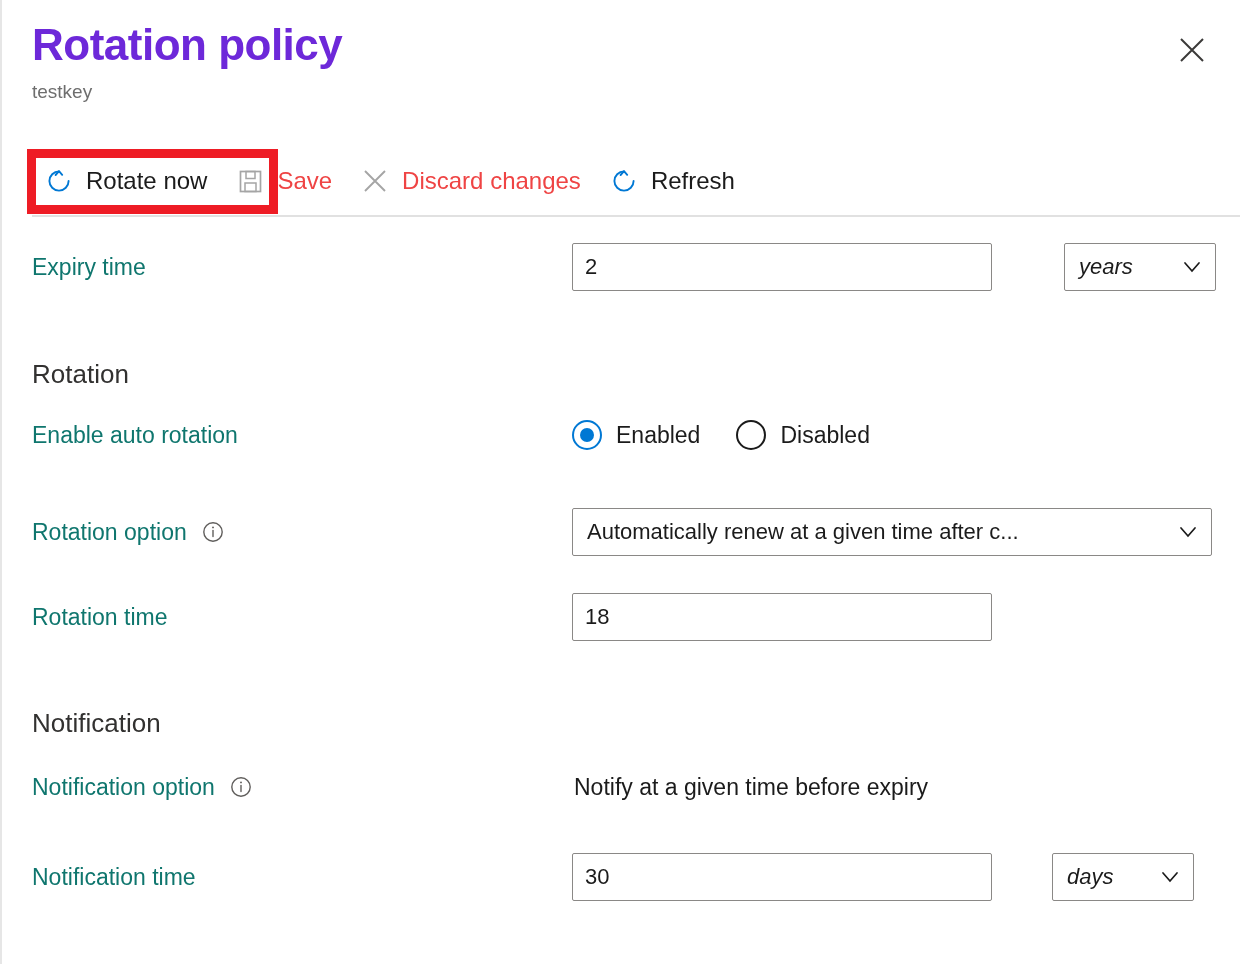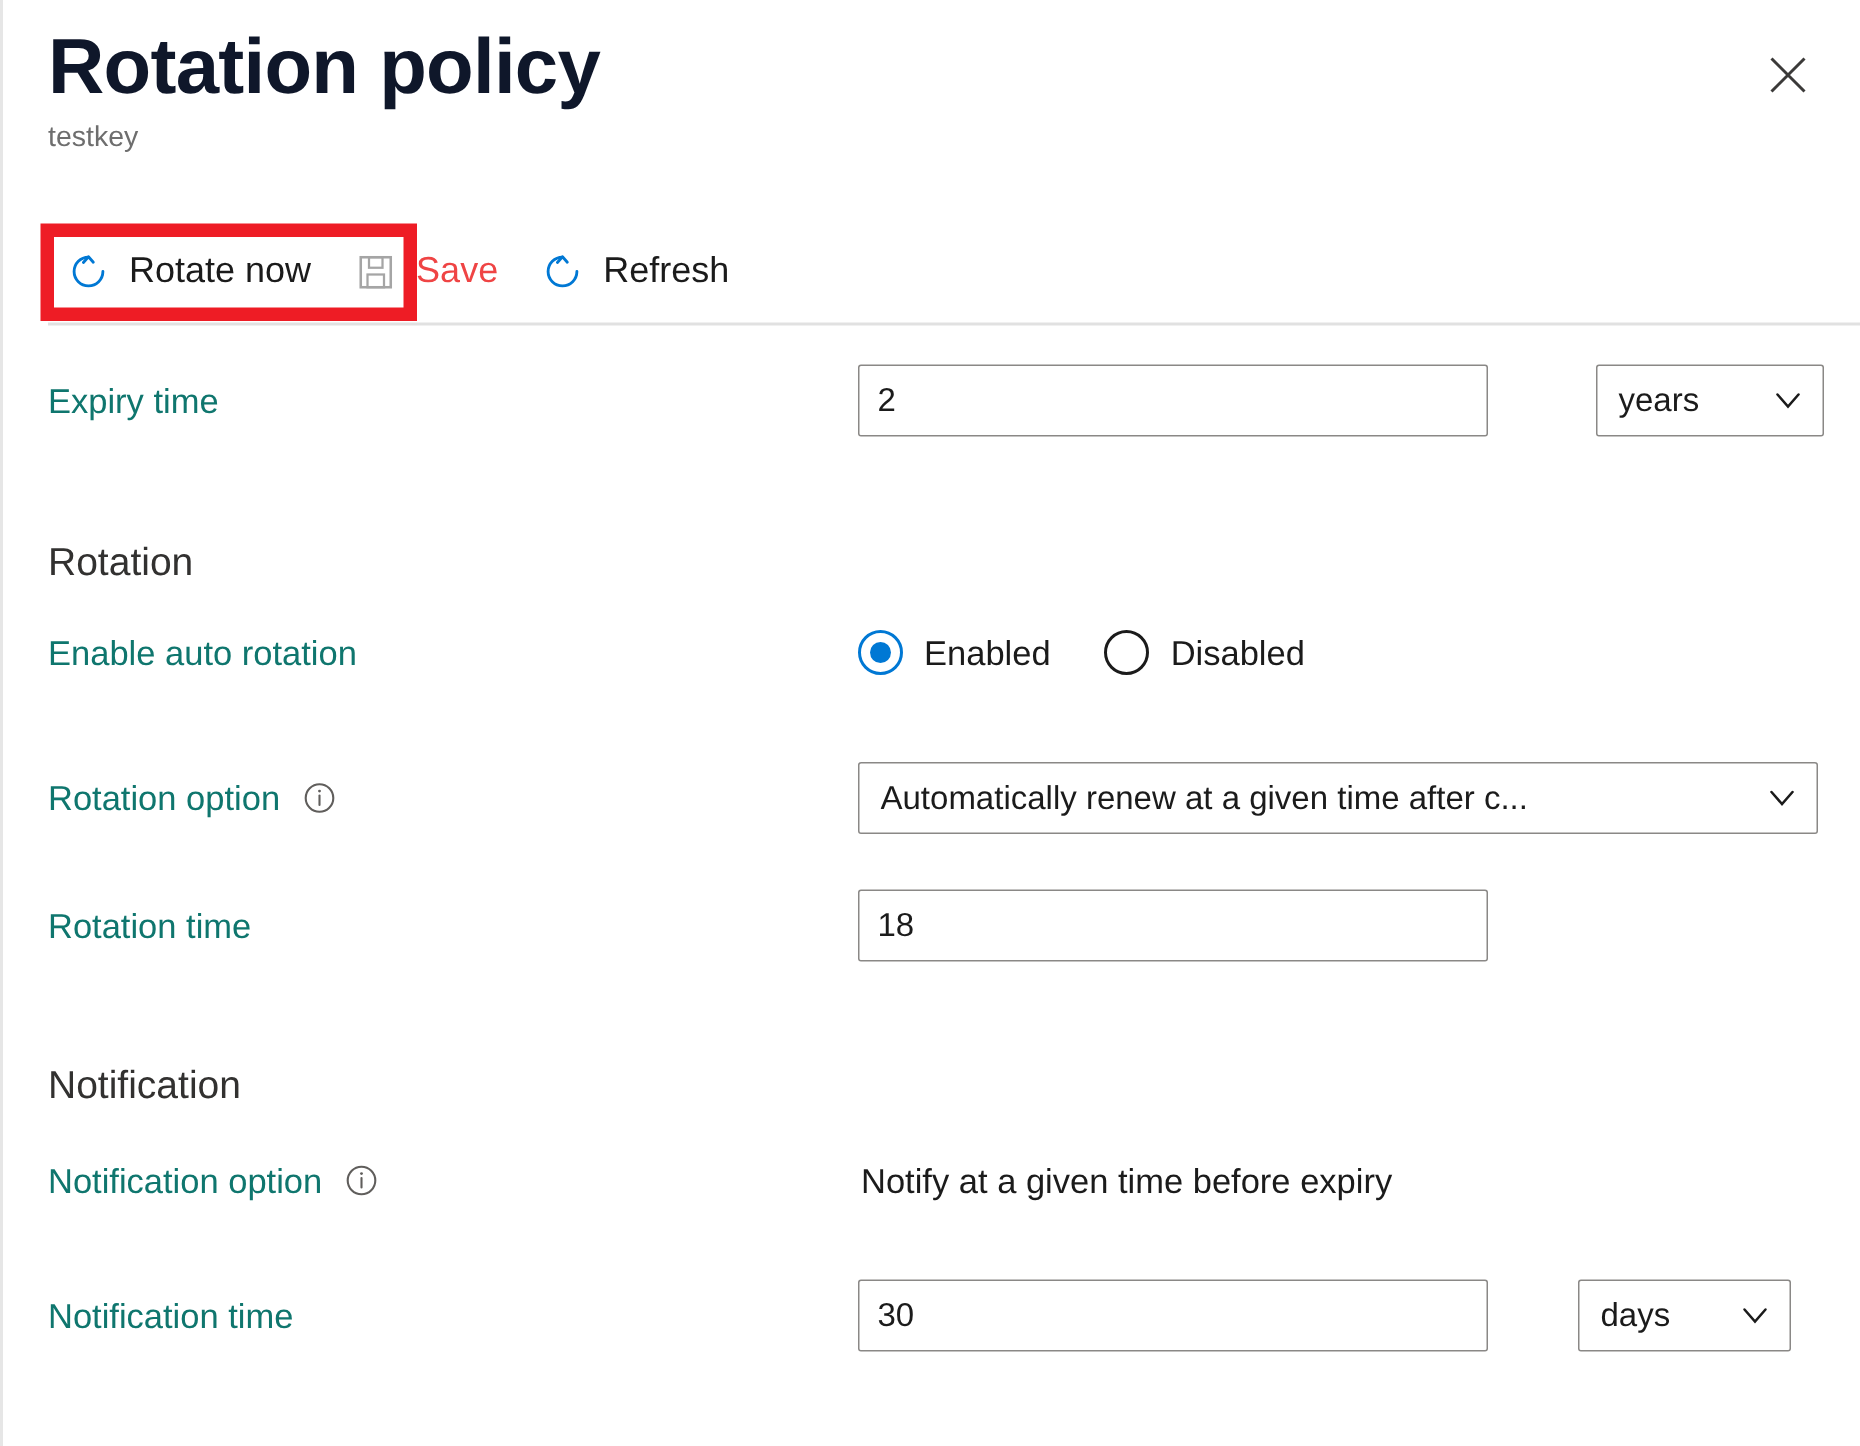--- a/index.html
+++ b/index.html
@@ -27,23 +27,23 @@
     background: #e6e6e6;
   }
 
   
   .header {
     position: absolute;
     left: 32px; top: 18px;
     width: 1180px;
   }
   .page-title {
-    font-size: 52px;
+    font-size: 44px;
     font-weight: bold;
-    color: #0f172a;
+    color: #6d28d9;
     letter-spacing: -0.5px;
     line-height: 54px;
   }
   .page-subtitle {
     font-size: 19px;
     color: #6e6e6e;
     margin-top: 8px;
     line-height: 24px;
   }
 
@@ -159,20 +159,21 @@
     height: 48px;
     border: 1px solid #8a8886;
     background: #ffffff;
     border-radius: 2px;
     display: flex;
     align-items: center;
     justify-content: space-between;
     padding: 0 12px 0 14px;
     cursor: pointer;
     gap: 14px;
+    font-style: italic;
   }
   .unit-select .sel-text {
     font-size: 22px;
     color: #1b1b1b;
     line-height: 28px;
     white-space: nowrap;
   }
   .chev { flex: none; display: flex; align-items: center; }
 
   .big-select {
@@ -274,20 +275,28 @@
       <span class="tb-icon">
         <svg width="27" height="27" viewBox="0 0 27 27">
           <rect x="3.5" y="3.5" width="20" height="20" stroke="#a5a5a5" stroke-width="1.7" fill="none"></rect>
           <rect x="9" y="3.5" width="9" height="7" stroke="#a5a5a5" stroke-width="1.5" fill="none"></rect>
           <rect x="8" y="15" width="11" height="8.5" stroke="#a5a5a5" stroke-width="1.5" fill="none"></rect>
         </svg>
       </span>
       <span class="tb-label">Save</span>
     </button>
 
+    <button class="tb-btn disabled" disabled="">
+      <span class="tb-icon">
+        <svg width="30" height="30" viewBox="0 0 30 30">
+          <path d="M5 5 L25 25 M25 5 L5 25" stroke="#a5a5a5" stroke-width="1.9" fill="none"></path>
+        </svg>
+      </span>
+      <span class="tb-label">Discard changes</span>
+    </button>
 
     <button class="tb-btn">
       <span class="tb-icon">
         <svg width="28" height="28" viewBox="0 0 28 28">
           <path d="M14 4.4 A9.6 9.6 0 1 0 23.6 14" stroke="#0078d4" stroke-width="1.9" fill="none" stroke-linecap="round"></path>
           <path d="M10.6 8.0 L14 4.2 L17.2 7.8" stroke="#0078d4" stroke-width="1.9" fill="none" stroke-linecap="round" stroke-linejoin="round"></path>
         </svg>
       </span>
       <span class="tb-label">Refresh</span>
     </button>

